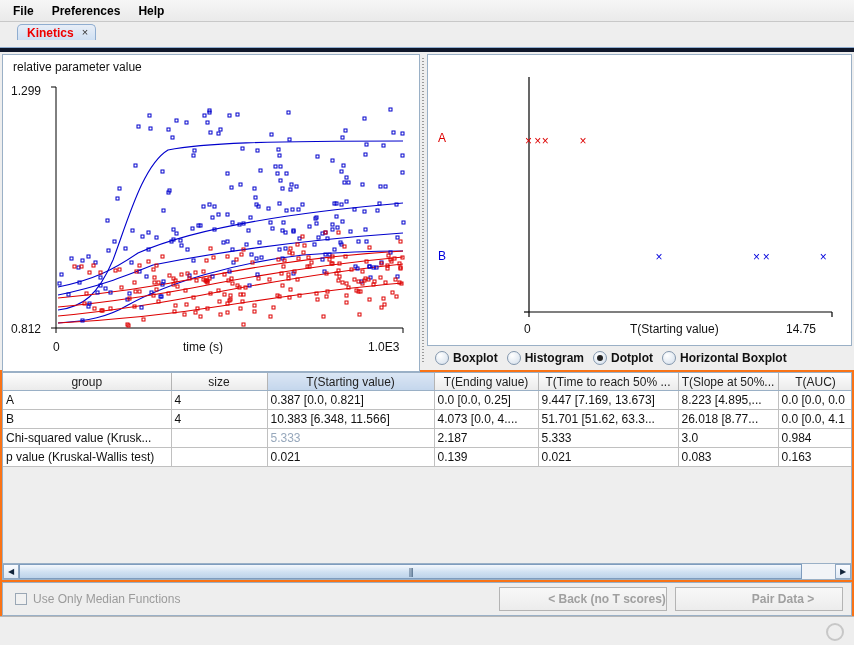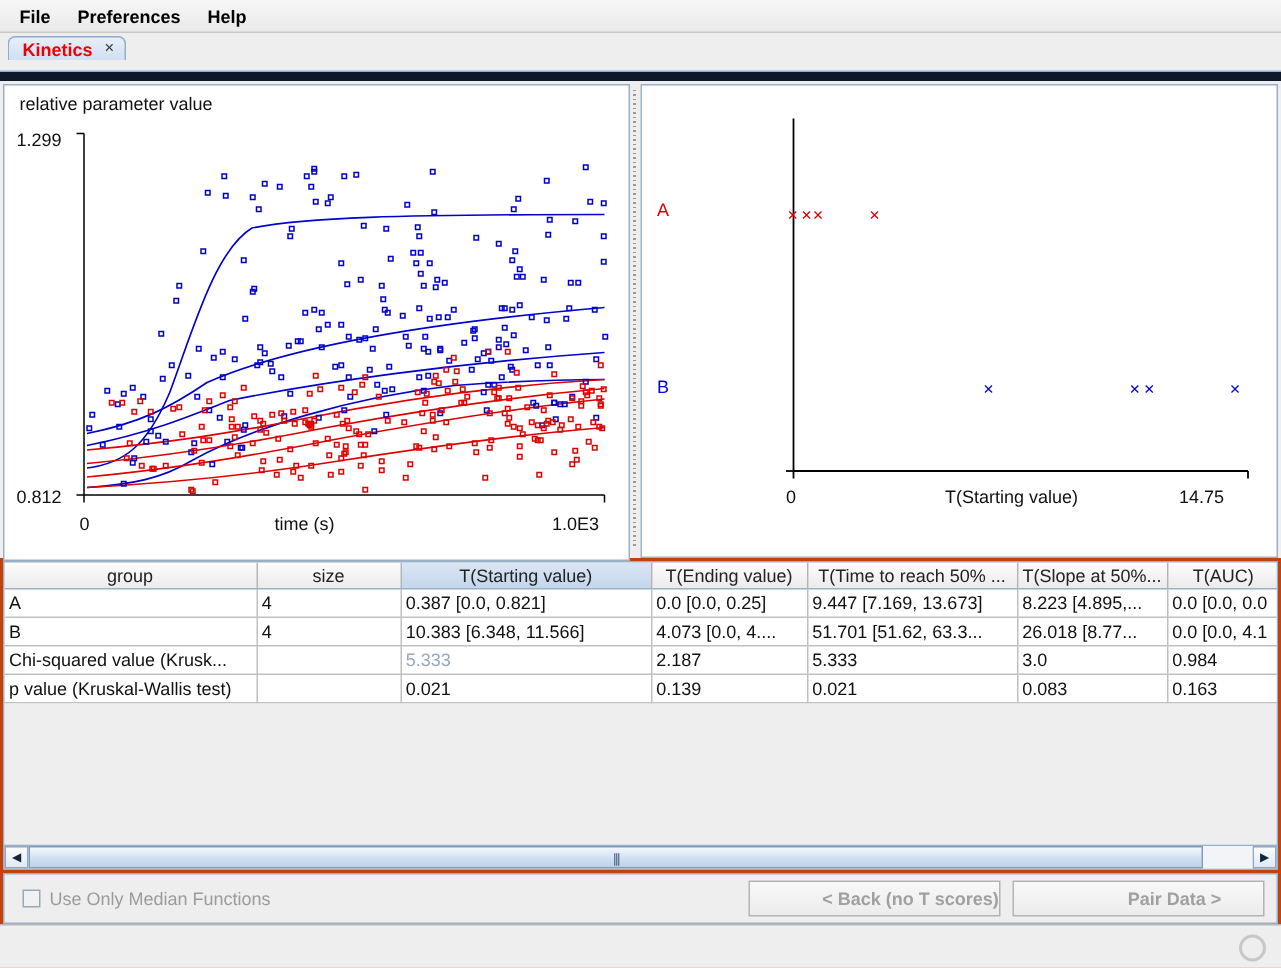--- a/index.html
+++ b/index.html
@@ -37,21 +37,21 @@
   .tabstrip {
     height: 26px;
     background: #eeeeee;
     position: relative;
     flex: 0 0 auto;
     padding-left: 5px;
     box-sizing: border-box;
   }
   .tab {
     position: absolute;
-    left: 5px; top: 2px;
+    left: 17px; top: 2px;
     height: 16px;
     min-width: 78px;
     background: linear-gradient(to bottom, #e8eef7 0%, #cfe0f3 100%);
     border: 1px solid #8fadd0;
     border-bottom: none;
     border-radius: 5px 5px 0 0;
     display: flex;
     align-items: center;
     padding: 0 7px 0 9px;
     box-sizing: border-box;
@@ -73,22 +73,22 @@
     position: absolute;
     left: 0; right: 0; bottom: 0;
     height: 1px;
     background: #8fadd0;
   }
   
   .content {
     flex: 1 1 auto;
     display: flex;
     flex-direction: column;
-    background: #c2410c;
-    border-top: 6px solid #0f172a;
+    background: #f97316;
+    border-top: 4px solid #0f172a;
     box-sizing: border-box;
   }
   .top-pane {
     height: 318px;
     display: flex;
     flex: 0 0 auto;
     background: #eeeeee;
     box-sizing: border-box;
   }
   .plot-panel {
@@ -784,20 +784,38 @@
                 <text x="113.84474576271187" y="90" font-size="12" fill="#dd0000" font-family="&quot;Liberation Sans&quot;, sans-serif">×</text>
                 <text x="151.43728813559323" y="90" font-size="12" fill="#dd0000" font-family="&quot;Liberation Sans&quot;, sans-serif">×</text>
                 <text x="227.44406779661017" y="206" font-size="12" fill="#0000dd" font-family="&quot;Liberation Sans&quot;, sans-serif">×</text>
                 <text x="325.02033898305086" y="206" font-size="12" fill="#0000dd" font-family="&quot;Liberation Sans&quot;, sans-serif">×</text>
                 <text x="334.6752542372882" y="206" font-size="12" fill="#0000dd" font-family="&quot;Liberation Sans&quot;, sans-serif">×</text>
                 <text x="391.7830508474576" y="206" font-size="12" fill="#0000dd" font-family="&quot;Liberation Sans&quot;, sans-serif">×</text>
               </g>
           </svg>
         </div>
 
+        <div class="radio-row">
+          <div class="radio">
+            <span class="dot"></span>
+            <span>Boxplot</span>
+          </div>
+          <div class="radio">
+            <span class="dot"></span>
+            <span>Histogram</span>
+          </div>
+          <div class="radio sel">
+            <span class="dot"></span>
+            <span>Dotplot</span>
+          </div>
+          <div class="radio">
+            <span class="dot"></span>
+            <span>Horizontal Boxplot</span>
+          </div>
+        </div>
       </div>
     </div>
 
     <div class="table-wrap">
       <table class="grid">
         <colgroup>
           <col style="width:168px">
             <col style="width:96px">
             <col style="width:167px">
           <col style="width:104px">

